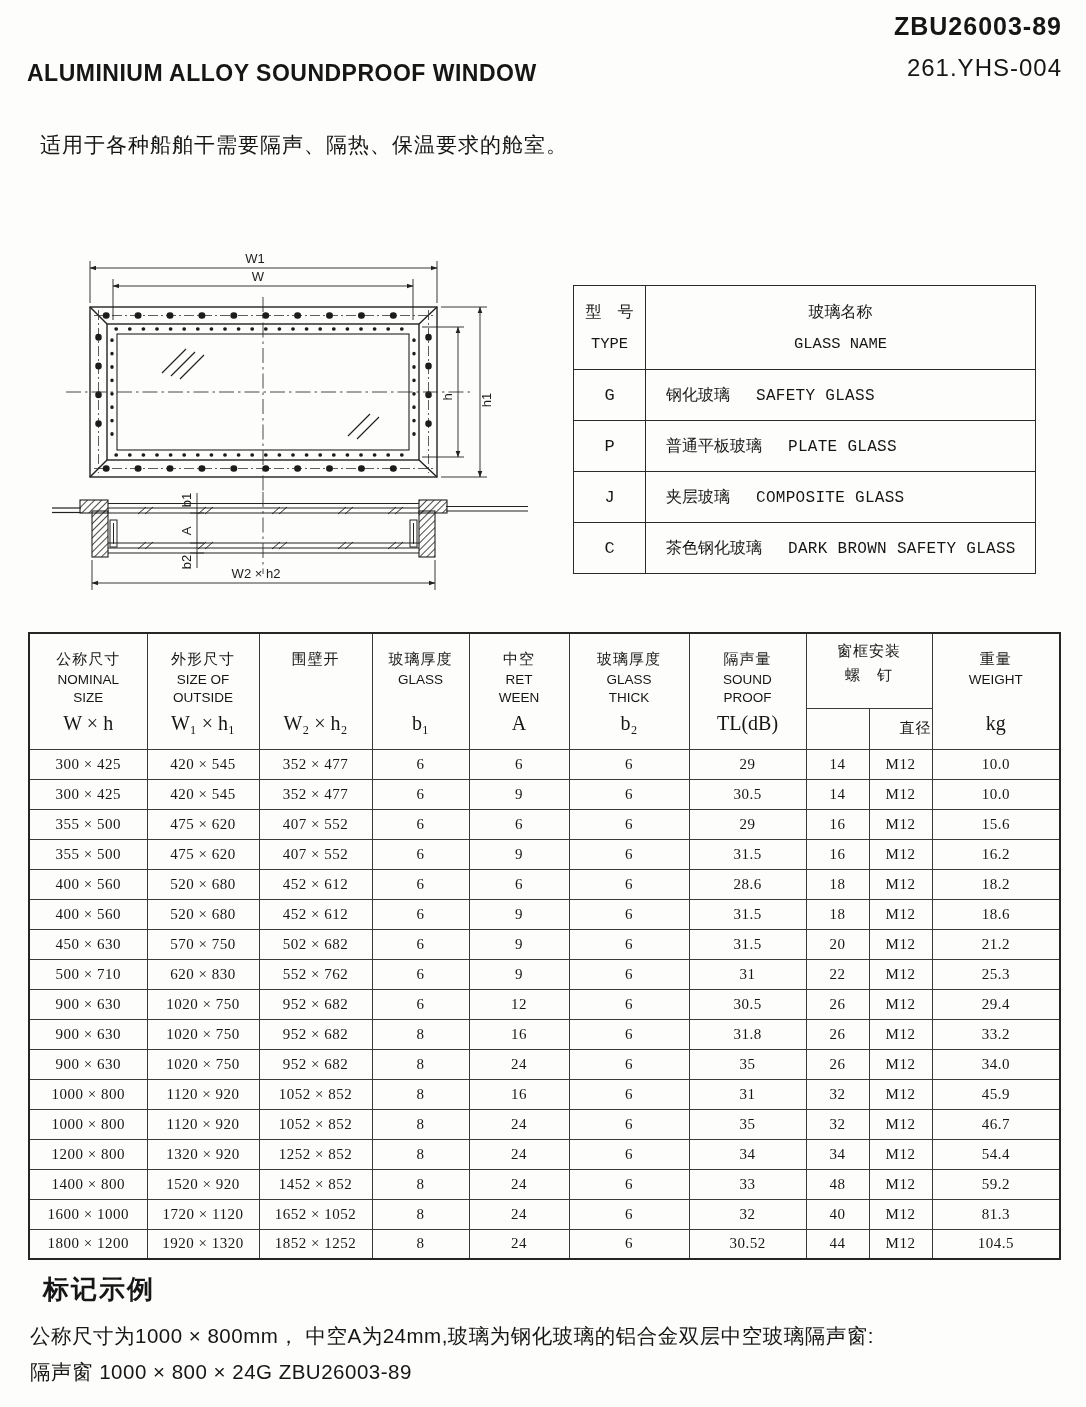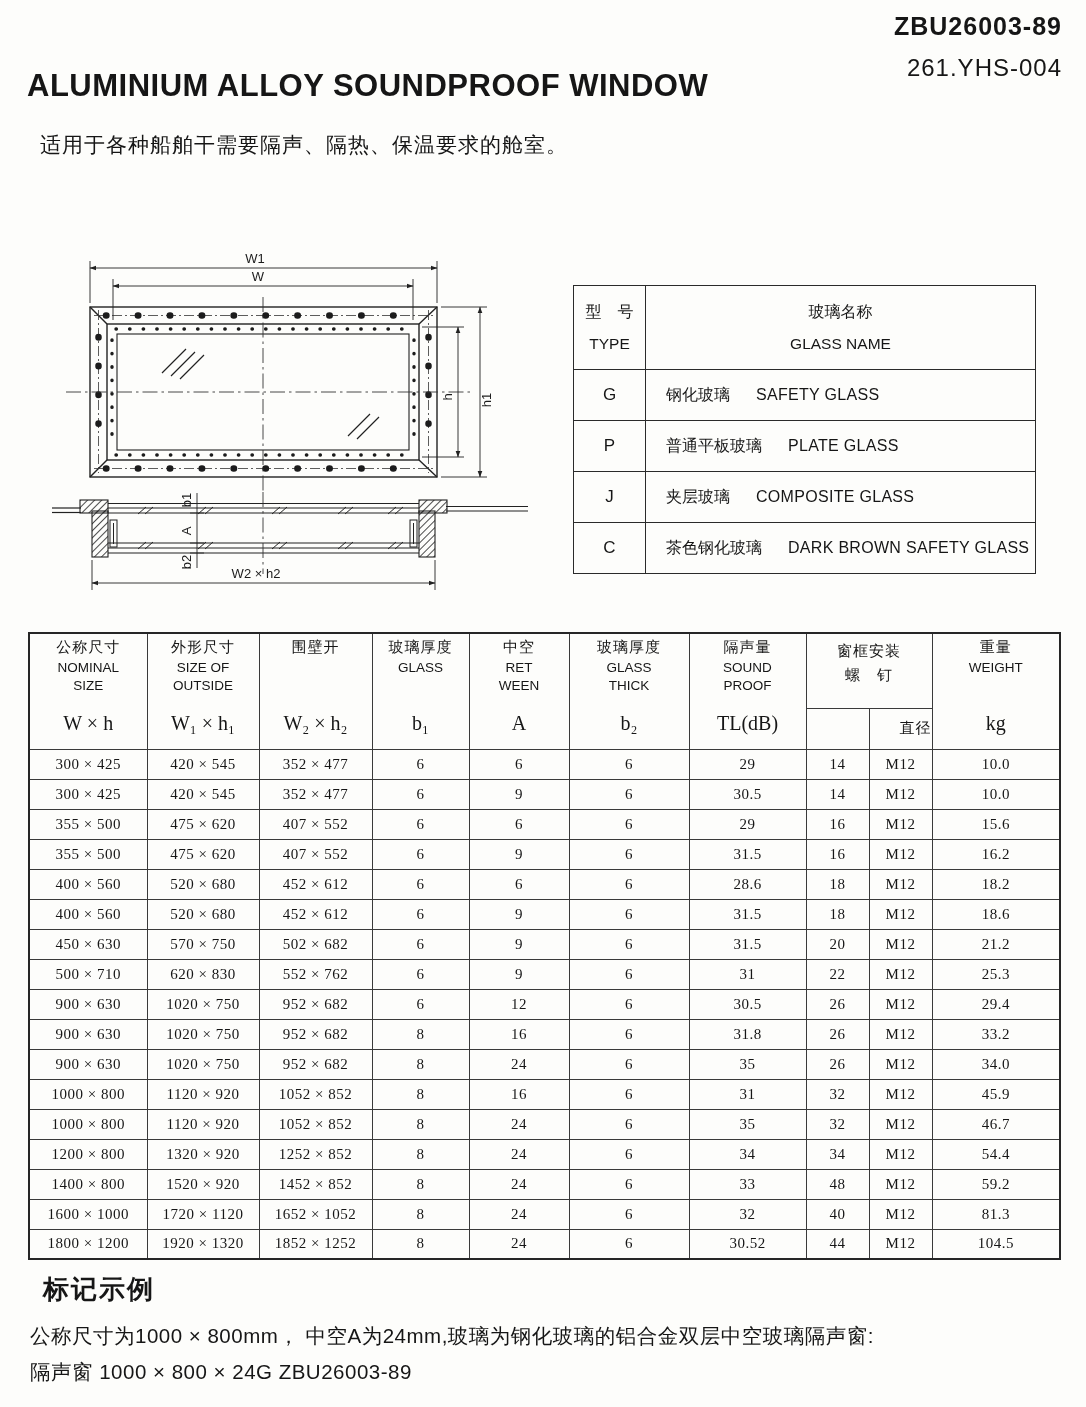--- a/index.html
+++ b/index.html
@@ -7,59 +7,59 @@
     width:1086px;height:1407px;
     background:#fdfdfb;
     font-family:"Liberation Sans","DejaVu Sans",sans-serif;
     color:#161616;
     -webkit-font-smoothing:antialiased;
   }
   .page{position:relative;width:1086px;height:1407px;overflow:hidden;}
 
   
   .title-cn{position:absolute;left:26px;top:8px;font-size:41px;font-weight:bold;letter-spacing:3px;white-space:nowrap;}
-  .title-en{position:absolute;left:27px;top:68px;font-size:31px;font-weight:bold;letter-spacing:.5px;white-space:nowrap;}
+  .title-en{position:absolute;left:27px;top:60px;font-size:23px;font-weight:bold;letter-spacing:.5px;white-space:nowrap;}
   .codes{position:absolute;right:24px;top:12px;text-align:right;}
   .code1{font-size:25px;font-weight:bold;letter-spacing:1px;}
   .code2{font-size:24px;margin-top:13px;letter-spacing:1px;}
 
   
   .desc-cn{position:absolute;left:40px;top:131px;font-size:21px;letter-spacing:1px;white-space:nowrap;}
   .desc-en{position:absolute;left:27px;top:165px;font-size:20.5px;letter-spacing:.2px;white-space:nowrap;}
 
   
   .drawing{position:absolute;left:50px;top:240px;width:480px;height:360px;}
   .drawing text{font-family:"Liberation Sans","DejaVu Sans",sans-serif;font-size:13px;fill:#1c1c1c;}
 
   
   .glass-table{
     position:absolute;left:573px;top:285px;width:463px;height:288px;
     border-collapse:collapse;table-layout:fixed;
   }
-  .glass-table th,.glass-table td{border:1.5px solid #2a2a2a;padding:0;}
+  .glass-table th,.glass-table td{border:1.5px solid #2a2a2a;padding:0;font-family:Liberation Mono, monospace;}
   .glass-table thead tr{height:84px;}
   .glass-table tbody tr{height:51px;}
   .glass-table th{font-weight:normal;text-align:center;vertical-align:middle;font-size:16px;}
   .glass-table th .en{margin-top:12px;font-size:15.5px;}
   .glass-table td.code{text-align:center;font-size:17px;}
   .glass-table td.name{text-align:left;padding-left:20px;font-size:16px;}
   .glass-table .g-cn{margin-right:26px;}
   .glass-table .g-en{letter-spacing:.3px;}
 
   
   .spec-table{
     position:absolute;left:28px;top:632px;width:1031px;
     border-collapse:collapse;table-layout:fixed;
     border:2px solid #262626;
   }
   .spec-table th,.spec-table td{border:1.2px solid #3a3a3a;padding:0;}
   .spec-table thead tr.r1{height:75px;}
   .spec-table thead tr.r2{height:41px;}
   .spec-table th{font-weight:normal;vertical-align:top;}
-  .hc{display:flex;flex-direction:column;align-items:center;height:108px;padding-top:4px;box-sizing:border-box;}
+  .hc{display:flex;flex-direction:column;align-items:center;height:108px;padding-top:16px;box-sizing:border-box;}
   .hc .cn{font-size:15px;letter-spacing:1px;}
   .hc .en{font-size:13.5px;white-space:pre-line;line-height:1.35;margin-top:2px;}
   .hc .sym{margin-top:auto;padding-bottom:7px;font-size:20px;font-family:"Liberation Serif","DejaVu Serif",serif;}
   .grp-hc{height:58px;justify-content:center;padding-top:0;}
   .grp-hc .cn{line-height:1.6;}
   .spec-table th.sub{vertical-align:middle;text-align:right;font-size:15px;letter-spacing:1px;}
   .spec-table tbody tr{height:30px;}
   .spec-table tbody td{
     text-align:center;vertical-align:middle;
     font-family:"Liberation Serif","DejaVu Serif",serif;

